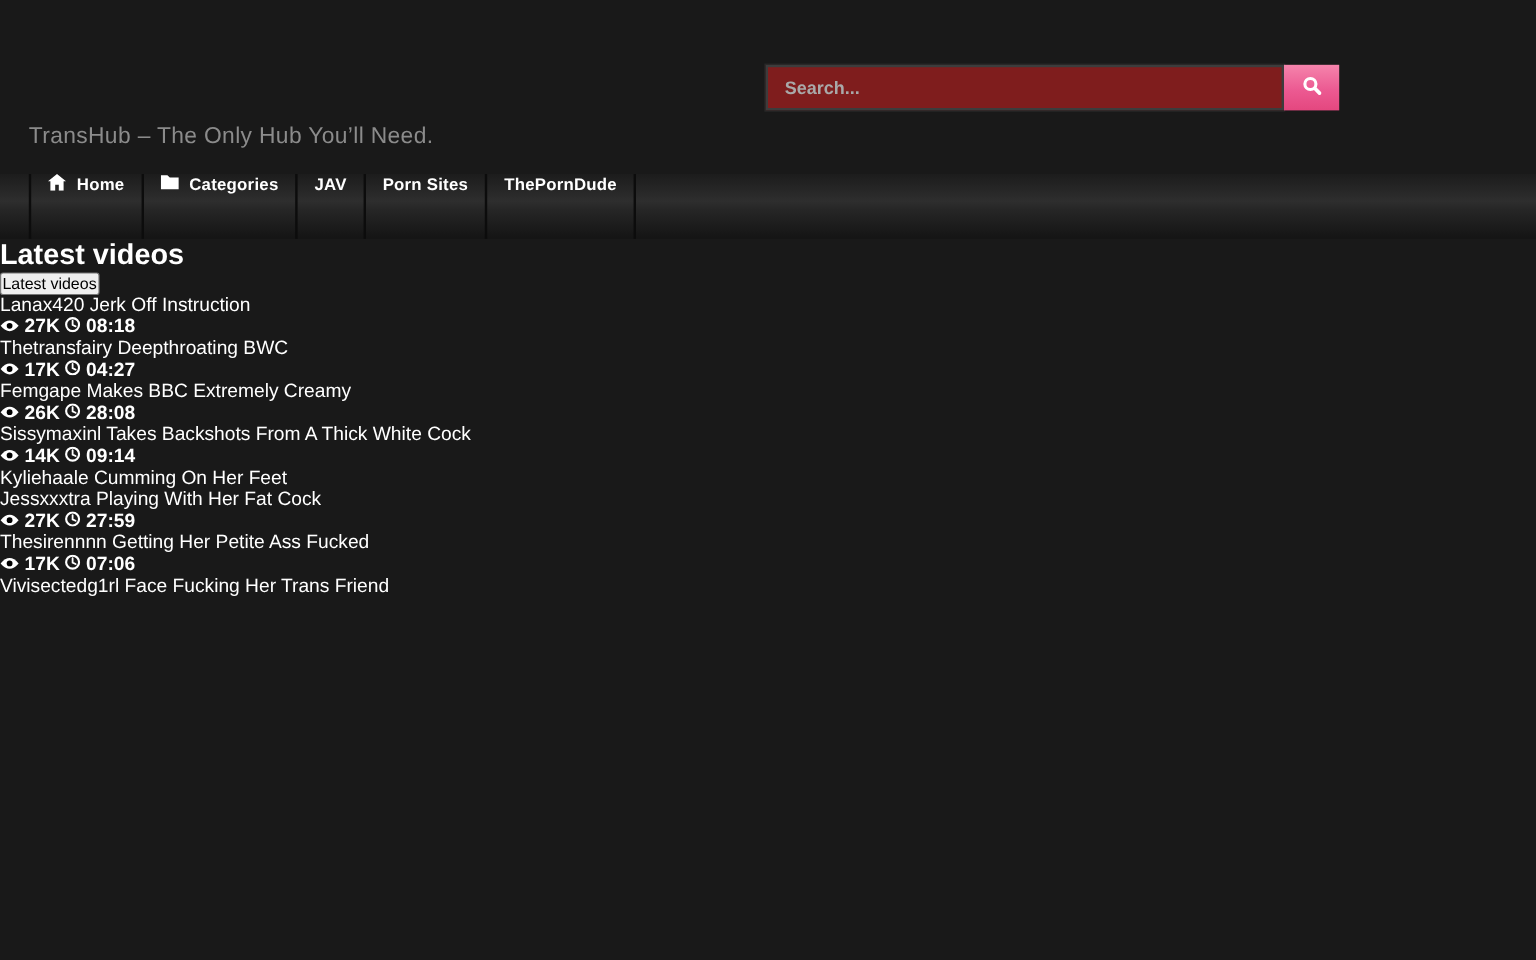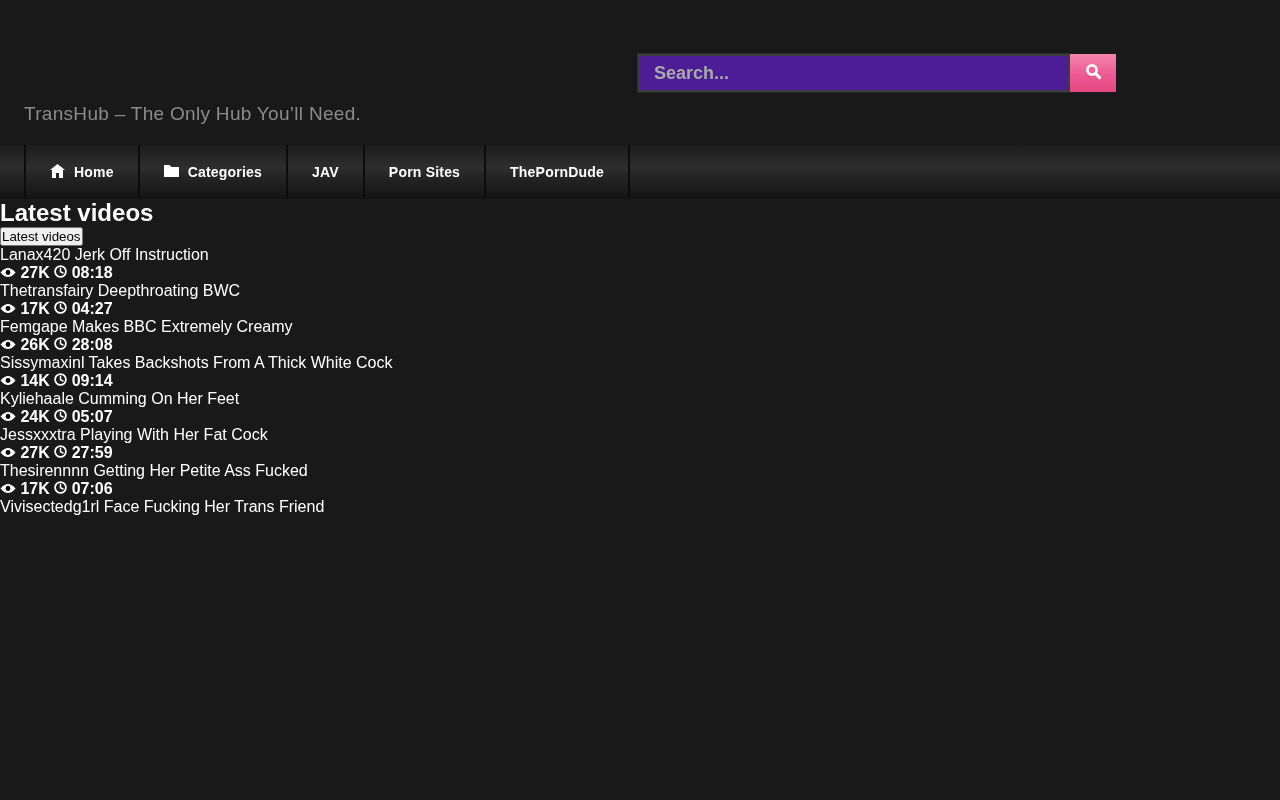--- a/index.html
+++ b/index.html
@@ -10,26 +10,26 @@
     color:#fff;
   }
   
   .site-header { position:relative; height:145px; background:#191919; }
   .search-wrap {
     position:absolute; top:54px; left:638px;
     display:flex; align-items:stretch; height:38px;
   }
   .search-input {
     width:432px; height:38px;
-    background:#4c1d95;
+    background:#7f1d1d;
     border:2px solid #3c3c3c;
     outline:1px solid #2a2a2a;
     color:#bbb;
     font-family:"Liberation Sans", sans-serif;
-    font-size:18px; font-weight:bold;
+    font-size:15px; font-weight:bold;
     padding:0 14px;
   }
   .search-input::placeholder { color:#a9a9a9; opacity:1; }
   .search-btn {
     width:46px; height:38px;
     border:0; cursor:pointer;
     background:linear-gradient(180deg,#f584ac 0%, #ec5a92 55%, #e4477f 100%);
     display:flex; align-items:center; justify-content:center;
   }
   .tagline {
@@ -37,22 +37,22 @@
     font-size:19px; color:#8b8b8b; letter-spacing:0.3px;
   }
   
   .main-nav {
     height:54px; width:100%;
     background:linear-gradient(180deg,#1c1c1c 0%, #2e2e2e 42%, #262626 55%, #141414 100%);
     display:flex; align-items:stretch;
     padding-left:24px;
   }
   .nav-item {
-    display:flex; align-items:center; gap:9px;
-    padding:0 24px;
+    display:flex; gap:9px;
+    padding:0 14px;
     color:#fff; text-decoration:none;
     font-size:14px; font-weight:bold; letter-spacing:0.2px;
     border-right:2px solid #0c0c0c;
     cursor:pointer;
   }
   .nav-item:first-child { border-left:2px solid #0c0c0c; }
   .nav-item.active {
     background:linear-gradient(180deg,#f２8; ;}
   .nav-item.active {
     background:linear-gradient(180deg,#f07fa8 0%, #ea5f92 60%, #e04c83 100%);
@@ -277,42 +277,20 @@
             </svg>
           </span>
           <b class="duration-value">09:14</b>
         </span>
       </div>
     </div>
     <div class="vtitle">Kyliehaale Cumming On Her Feet</div>
   </article>
 
   <article class="video-card">
-    <div class="thumb">
-      <div class="stats">
-        <span class="stat">
-          <span>
-            <svg class="icon-svg" width="16" height="11" viewBox="0 0 16 11">
-              <path d="M0.5 5.5 Q8 -3.5 15.5 5.5 Q8 14.5 0.5 5.5 Z" fill="#fff"></path>
-              <circle cx="8" cy="5.5" r="2.4" fill="#000"></circle>
-            </svg>
-          </span>
-          <b class="views-value">24K</b>
-        </span>
-        <span class="stat">
-          <span>
-            <svg class="icon-svg" width="13" height="13" viewBox="0 0 13 13">
-              <circle cx="6.5" cy="6.5" r="5.4" fill="none" stroke="#fff" stroke-width="1.8"></circle>
-              <path d="M6.5 3.2 V6.8 L9 8" fill="none" stroke="#fff" stroke-width="1.5" stroke-linecap="round"></path>
-            </svg>
-          </span>
-          <b class="duration-value">05:07</b>
-        </span>
-      </div>
-    </div>
     <div class="vtitle">Jessxxxtra Playing With Her Fat Cock</div>
   </article>
 
   <article class="video-card">
     <div class="thumb">
       <div class="stats">
         <span class="stat">
           <span>
             <svg class="icon-svg" width="16" height="11" viewBox="0 0 16 11">
               <path d="M0.5 5.5 Q8 -3.5 15.5 5.5 Q8 14.5 0.5 5.5 Z" fill="#fff"></path>

